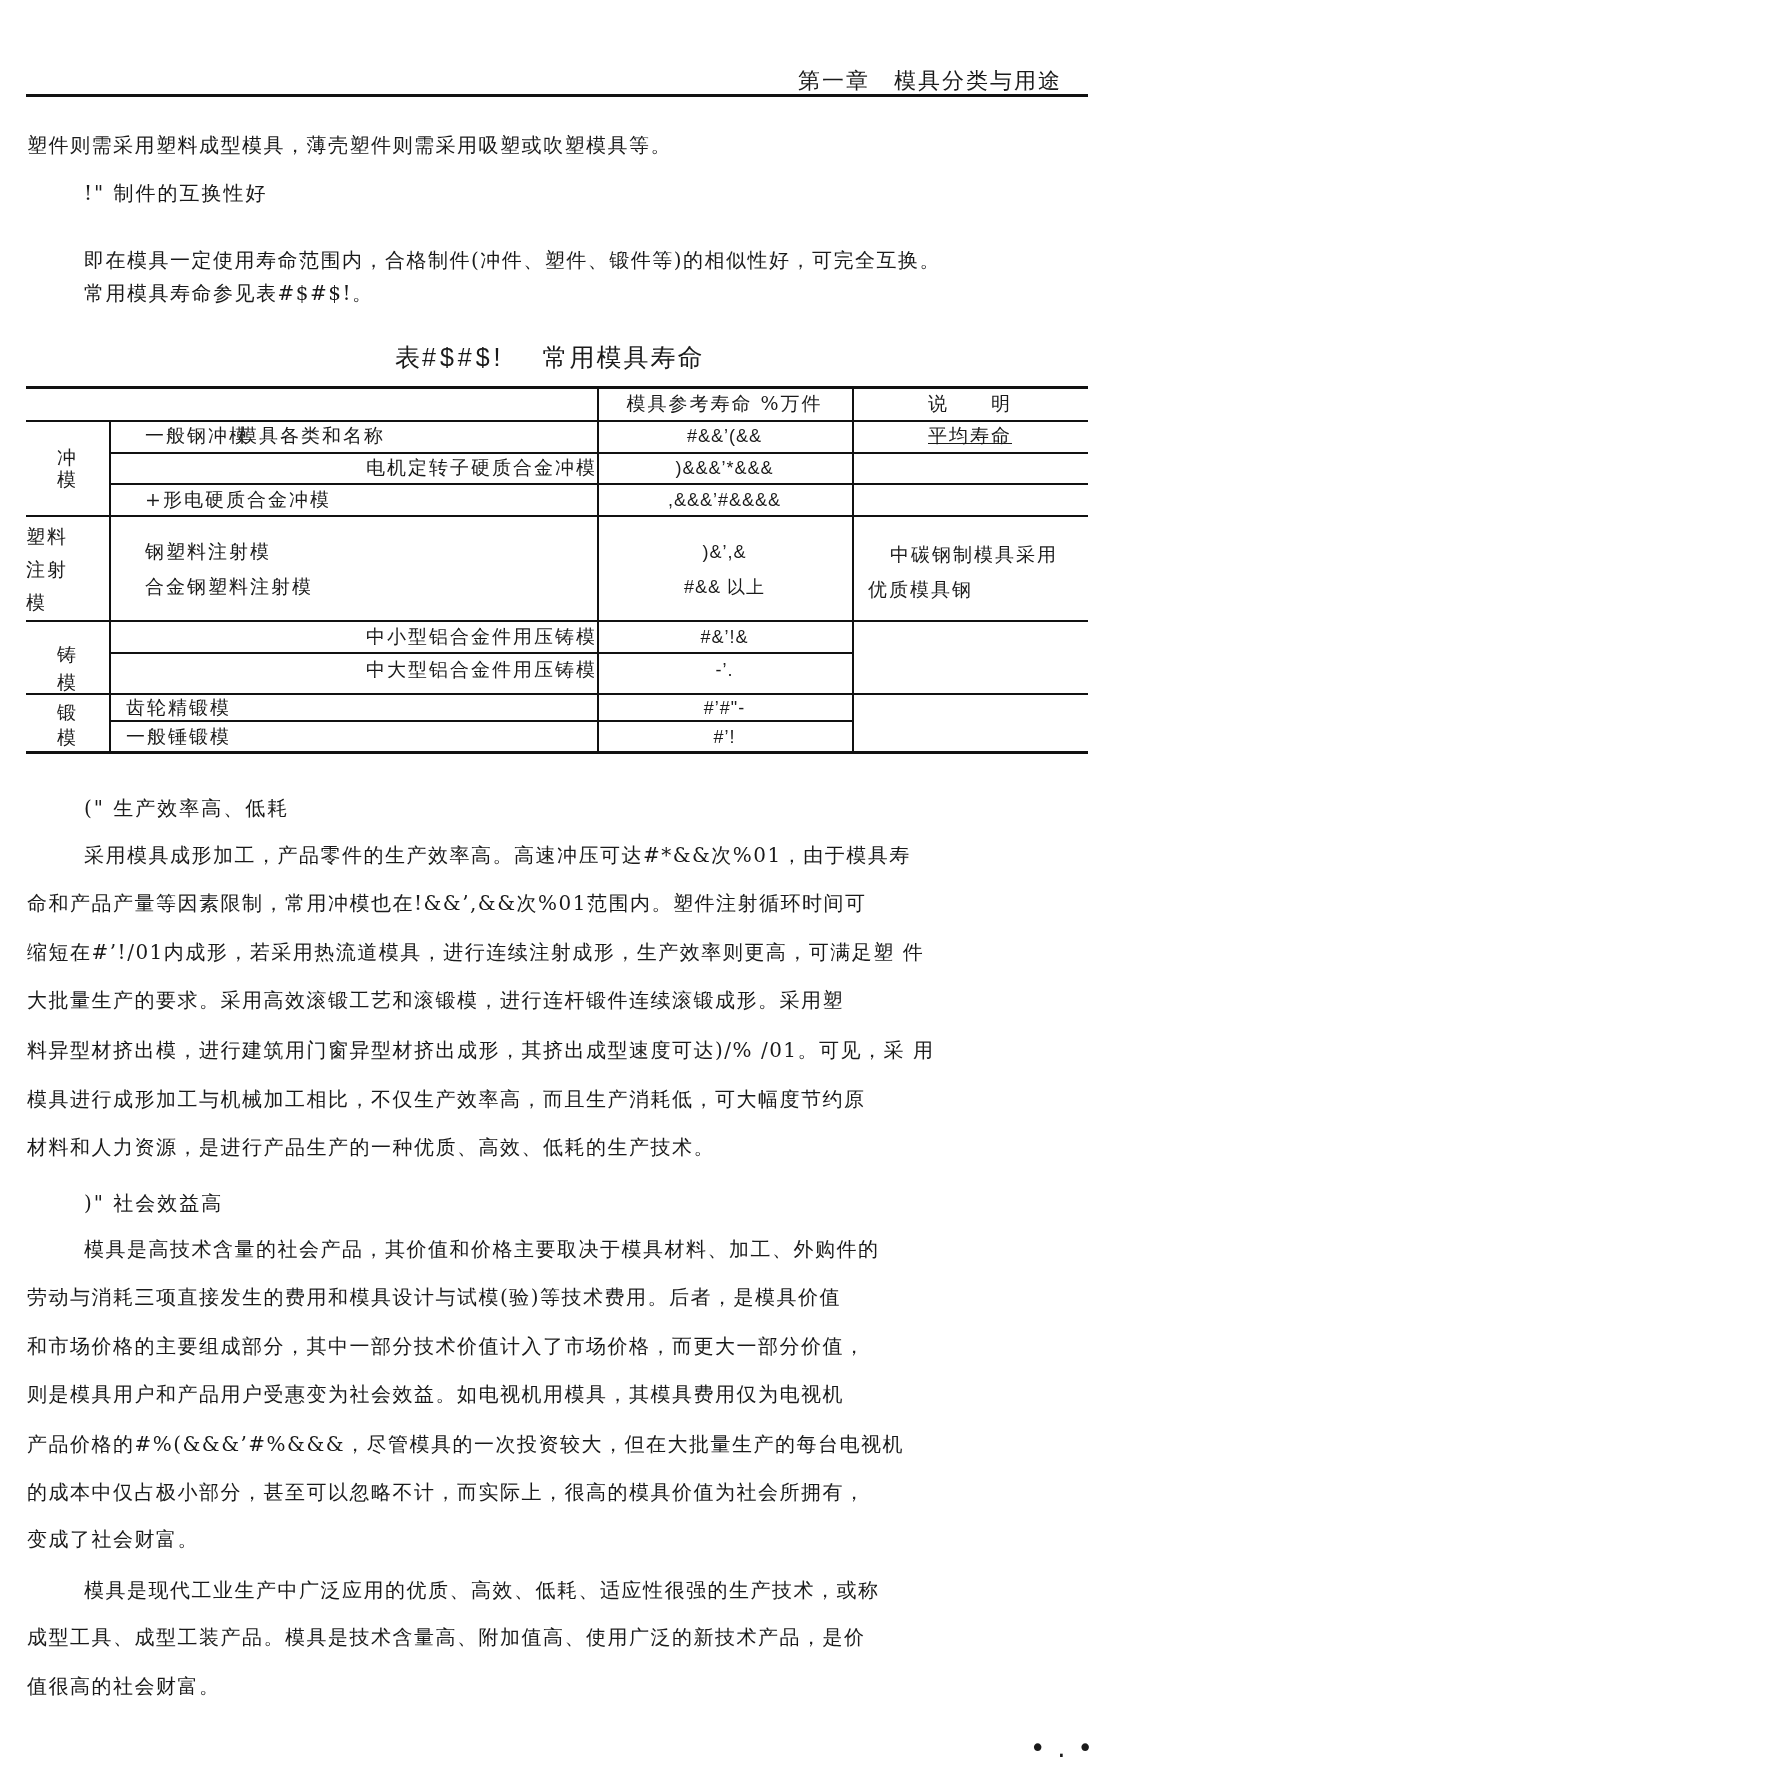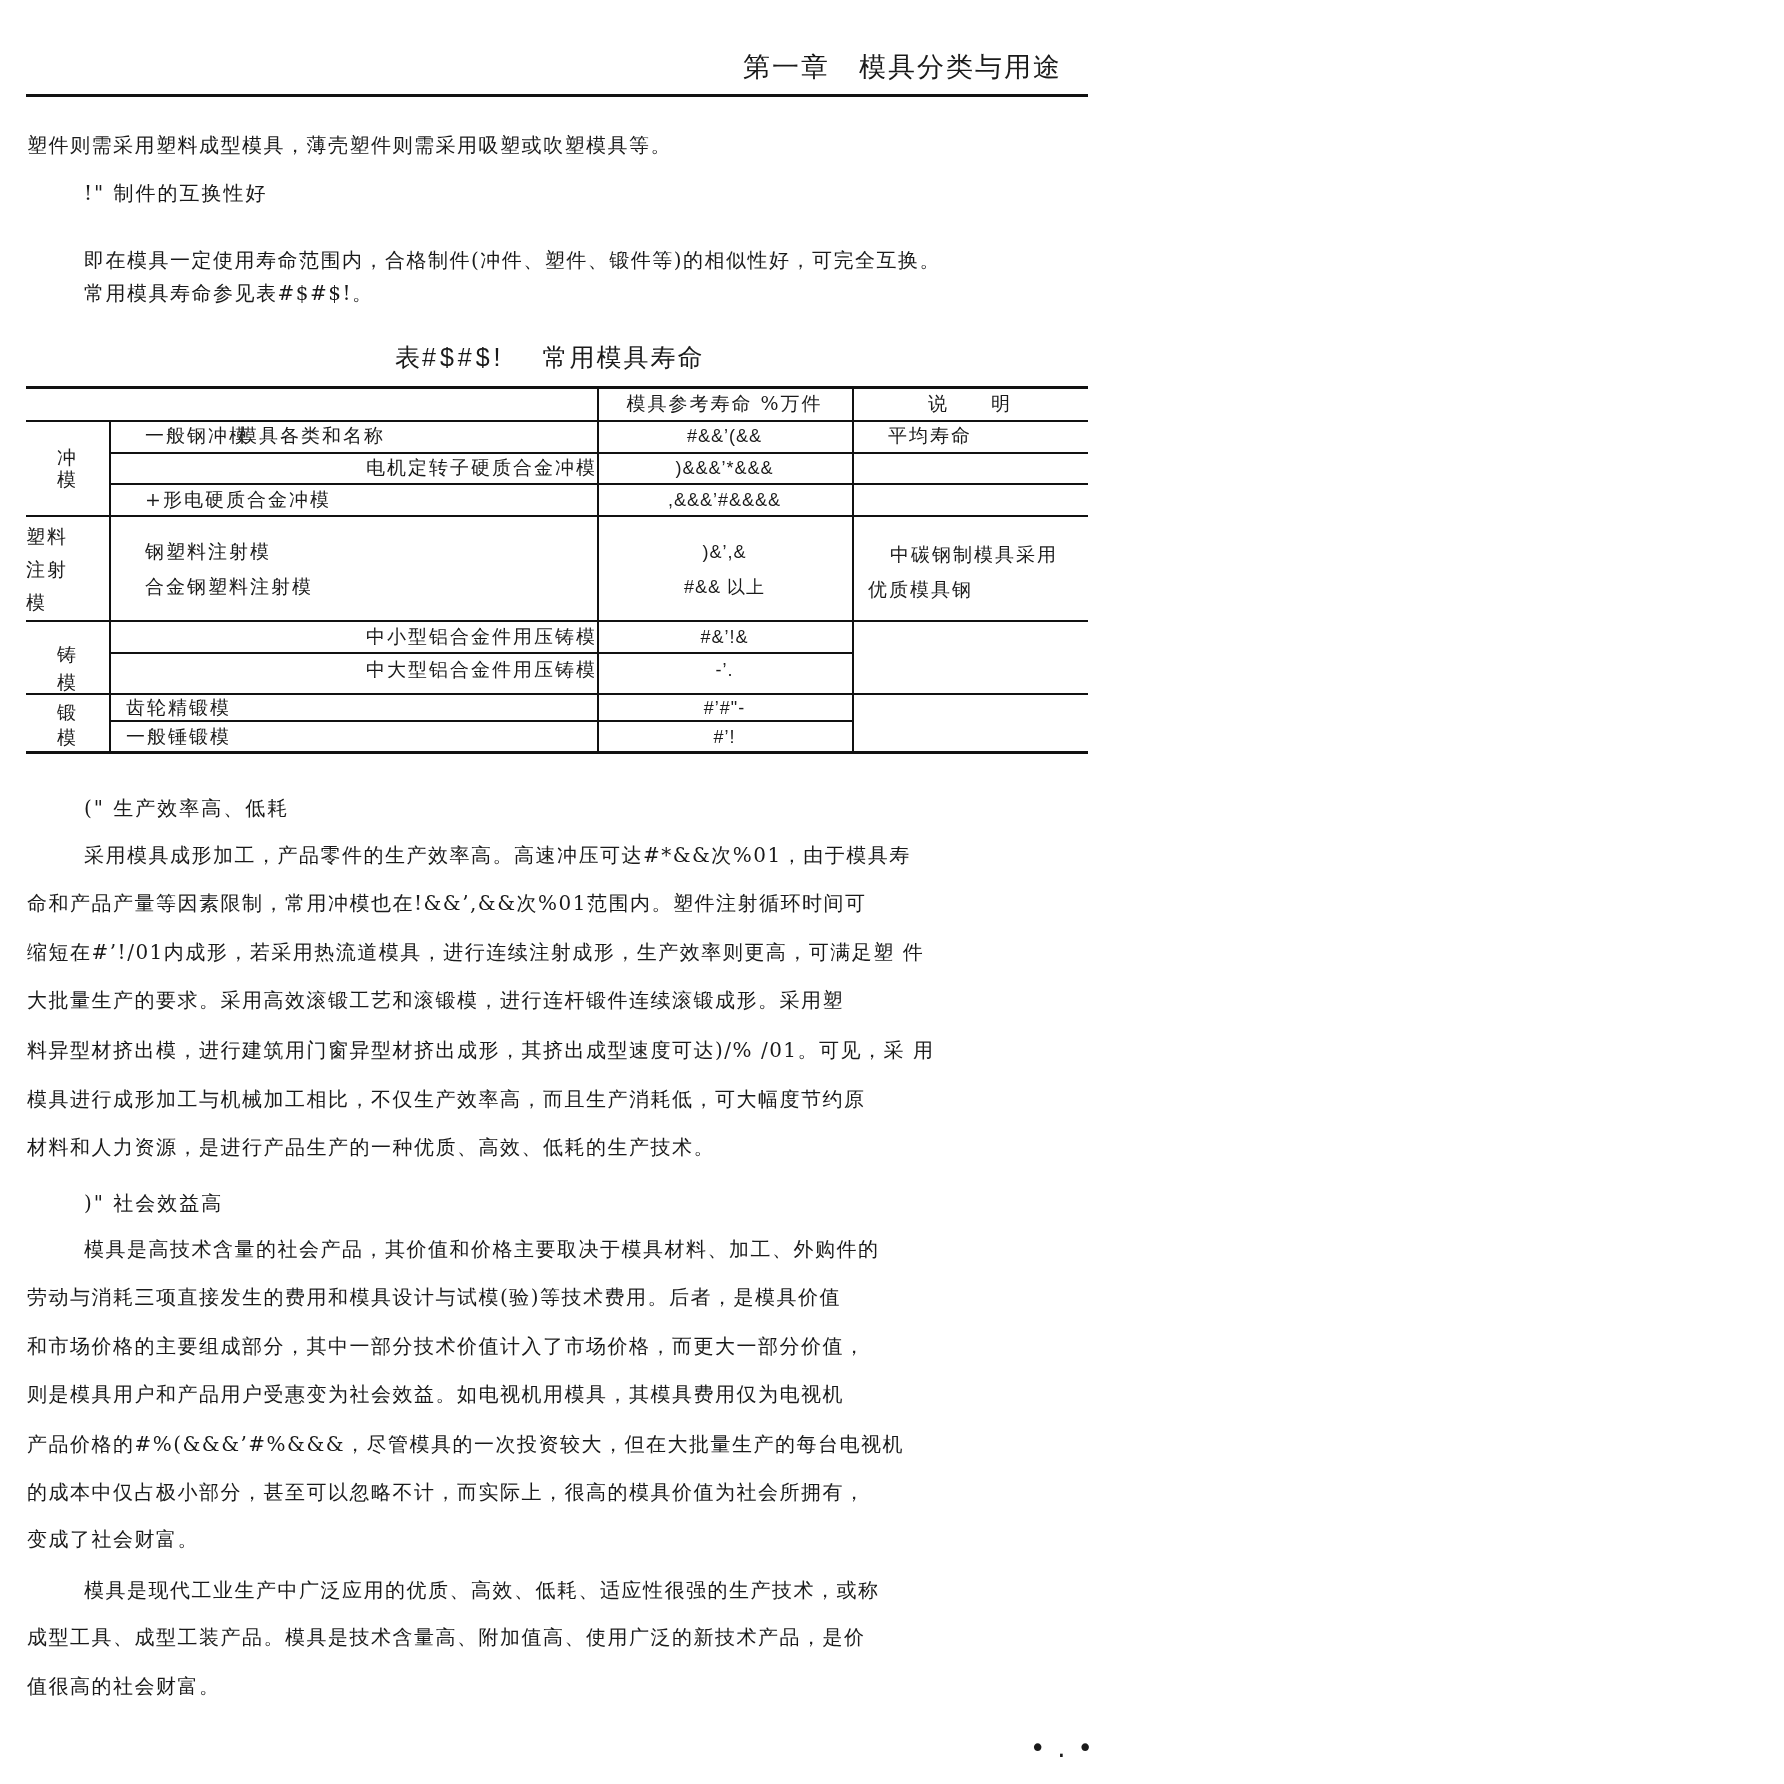--- a/index.html
+++ b/index.html
@@ -1,19 +1,19 @@
 <!DOCTYPE html>
 <html><head>
 <meta charset="utf-8">
 <style>
   html, body { margin: 0; padding: 0; background: #ffffff; }
   body { width: 1784px; height: 1784px; position: relative; overflow: hidden;
          font-family: "DejaVu Serif", "Liberation Serif", serif; color: #1a1a1a; }
   .abs { position: absolute; white-space: nowrap; }
-  .hdr { font-size: 27px; letter-spacing: 2px; top: 49px; right: 722px; }
+  .hdr { font-size: 22px; letter-spacing: 2px; top: 66px; right: 722px; }
   .rule { position: absolute; background: #111; }
   .line { position: absolute; font-size: 20px; line-height: 30px; white-space: nowrap; letter-spacing: 1.5px; }
   .line.noind { left: 27px; }
   .line.ind { left: 84px; }
   .sec { letter-spacing: 2px; }
   .code { font-family: "Liberation Sans", sans-serif; font-weight: bold; letter-spacing: 0; }
   .ttitle { font-size: 25px; top: 341px; left: 395px; letter-spacing: 2px; }
   .ttitle .code { font-weight: normal; letter-spacing: 4px; }
   .cell { position: absolute; font-size: 19px; line-height: 22px; white-space: nowrap; letter-spacing: 2px; }
   .val { font-family: "Liberation Sans", sans-serif; font-size: 18px; letter-spacing: 1px; text-align: center; }
@@ -56,21 +56,21 @@
   <div class="cell" style="left:26px; width:571px; top:392px; text-align:center;margin-top:32px;">模具各类和名称</div>
   <div class="cell" style="left:597px; width:255px; top:392px; text-align:center;">模具参考寿命 %万件</div>
   <div class="cell" style="left:852px; width:236px; top:392px; text-align:center;">说　　明</div>
 
   <div class="cell" style="left:26px; width:83px; top:446px; text-align:center; line-height:22px;">
     <div>冲</div>
     <div>模</div>
   </div>
   <div class="cell" style="left:145px; top:424px;">一般钢冲模</div>
   <div class="cell val" style="left:597px; width:255px; top:425px;">#&amp;&amp;’(&amp;&amp;</div>
-  <div class="cell" style="left:812px; width:236px; top:424px; text-align:center;">平均寿命</div>
+  <div class="cell" style="left:852px; width:236px; top:424px; text-align:center;text-decoration:underline;">平均寿命</div>
 
   <div class="cell" style="left:109px; width:488px; top:456px; text-align:right;">电机定转子硬质合金冲模</div>
   <div class="cell val" style="left:597px; width:255px; top:457px;">)&amp;&amp;&amp;’*&amp;&amp;&amp;</div>
 
   <div class="cell" style="left:145px; top:488px;">+形电硬质合金冲模</div>
   <div class="cell val" style="left:597px; width:255px; top:489px;">,&amp;&amp;&amp;’#&amp;&amp;&amp;&amp;</div>
 
   <div class="cell" style="left:26px; width:83px; top:520px; text-align:left; line-height:33px;">
     <div>塑料</div>
     <div>注射</div>

